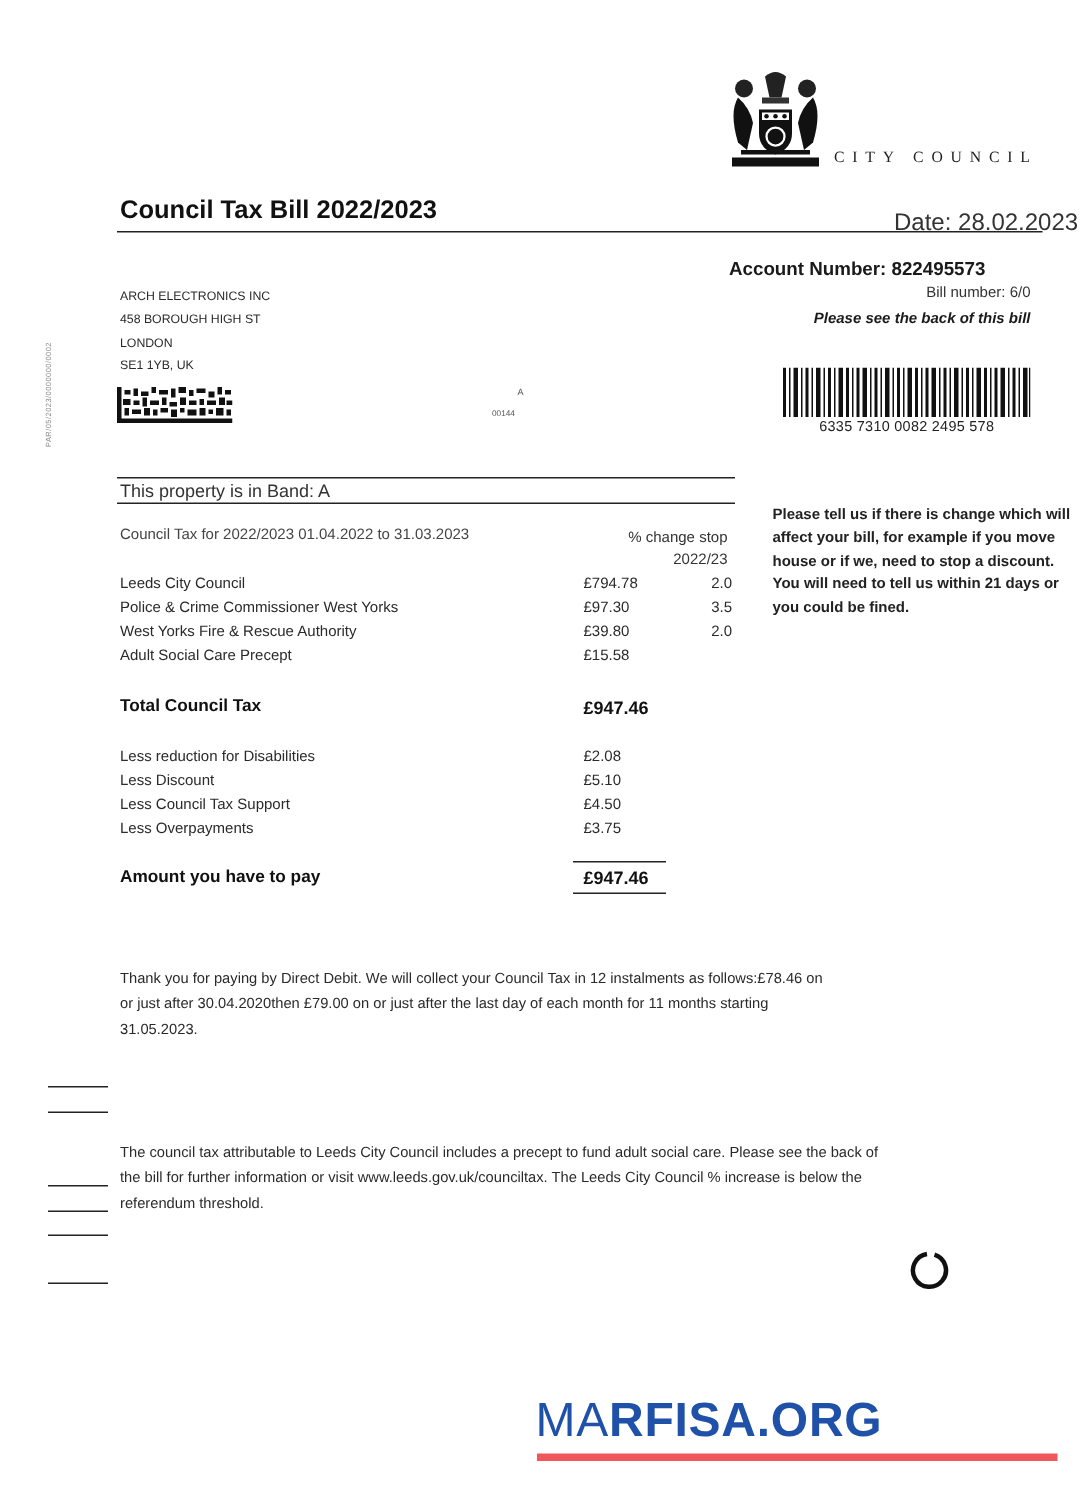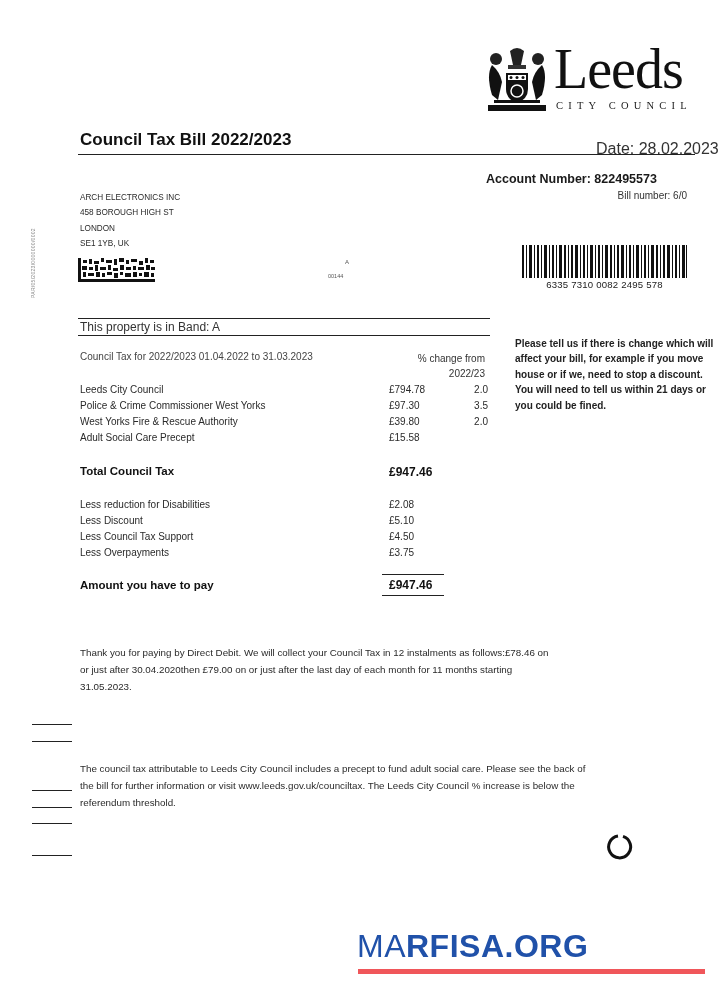--- a/index.html
+++ b/index.html
@@ -78,21 +78,20 @@
     <circle cx="54" cy="14" r="6" fill="#222"></circle>
     <path d="M22 28 h22 v16 q0 10 -11 14 q-11 -4 -11 -14z" fill="#111"></path>
     <rect x="24" y="30" width="18" height="5" fill="#fff"></rect>
     <circle cx="27" cy="32.5" r="1.5" fill="#111"></circle>
       <circle cx="33" cy="32.5" r="1.5" fill="#111"></circle>
       <circle cx="39" cy="32.5" r="1.5" fill="#111"></circle>
     <circle cx="33" cy="46" r="6" fill="none" stroke="#fff" stroke-width="1.5"></circle>
     <path d="M26 6 q7 -6 14 0 l-3 14 h-8z" fill="#222"></path>
     <rect x="24" y="20" width="18" height="4" fill="#333"></rect>
   </svg>
-  <div class="logo-word">Leeds</div>
   <div class="logo-sub">CITY COUNCIL</div>
 </div>
 
 <div class="abs title">Council Tax Bill 2022/2023</div>
 <div class="abs date">Date: 28.02.2023</div>
 <div class="abs title-rule"></div>
 
 <div class="abs vert-text">PAR/05/2023/0000000/0002</div>
 
 <div class="abs addr">
@@ -144,20 +143,21 @@
       <rect x="66" y="14" width="5" height="5"></rect>
       <rect x="73" y="15" width="3" height="4"></rect>
   </g>
 </svg>
 <div class="abs small-code-a">A</div>
 <div class="abs small-code-b">00144</div>
 
 <div class="abs acct">Account Number: 822495573</div>
 <div class="abs billno">Bill number: 6/0</div>
 <div class="abs contact">
+  <div>Please see the back of this bill</div>
 </div>
 <svg class="abs barcode" viewBox="0 0 165 33" preserveAspectRatio="none">
   <g fill="#111">
     <rect x="0" width="2" height="33"></rect>
       <rect x="4" width="1" height="33"></rect>
       <rect x="7" width="3" height="33"></rect>
     <rect x="12" width="1" height="33"></rect>
       <rect x="15" width="2" height="33"></rect>
       <rect x="19" width="1" height="33"></rect>
     <rect x="22" width="3" height="33"></rect>
@@ -201,21 +201,21 @@
   </g>
 </svg>
 <div class="abs barcode-num">6335 7310 0082 2495 578</div>
 
 <div class="abs band-top"></div>
 <div class="abs band">This property is in Band: A</div>
 <div class="abs band-bot"></div>
 
 <div class="abs tax-head">Council Tax for 2022/2023 01.04.2022 to 31.03.2023</div>
 <div class="abs pct-head">
-  <div>% change from</div>
+  <div>% change stop</div>
   <div>2022/23</div>
 </div>
 
 <div class="row" style="top:384px">
   <span class="lbl">Leeds City Council</span>
   <span class="amt">£794.78</span>
   <span class="pct">2.0</span>
 </div>
 <div class="row" style="top:400px">
   <span class="lbl">Police &amp; Crime Commissioner West Yorks</span>

